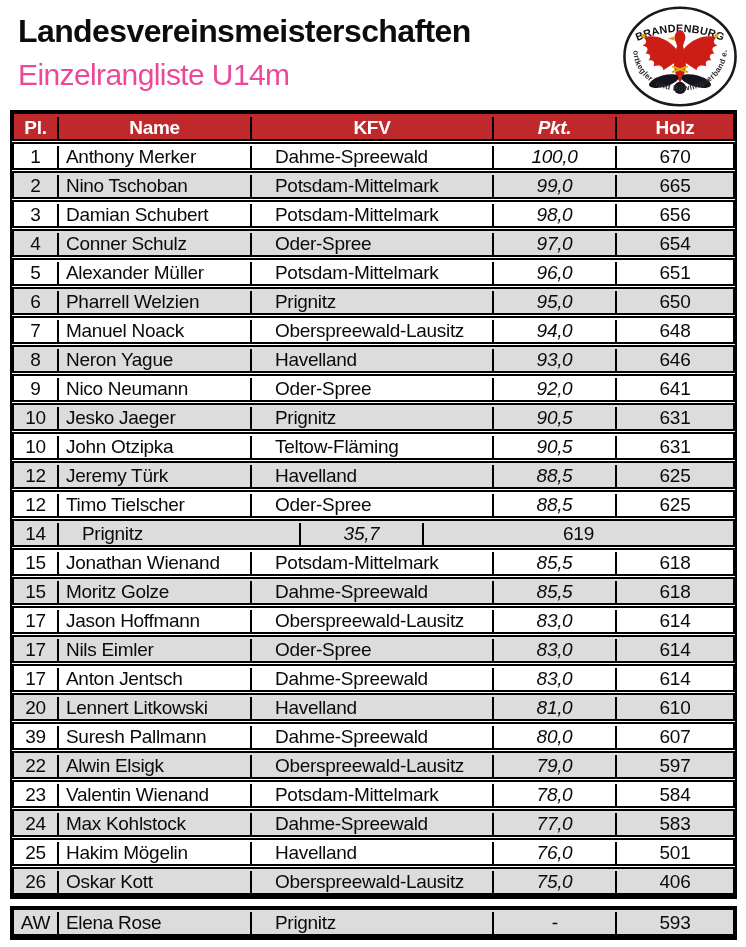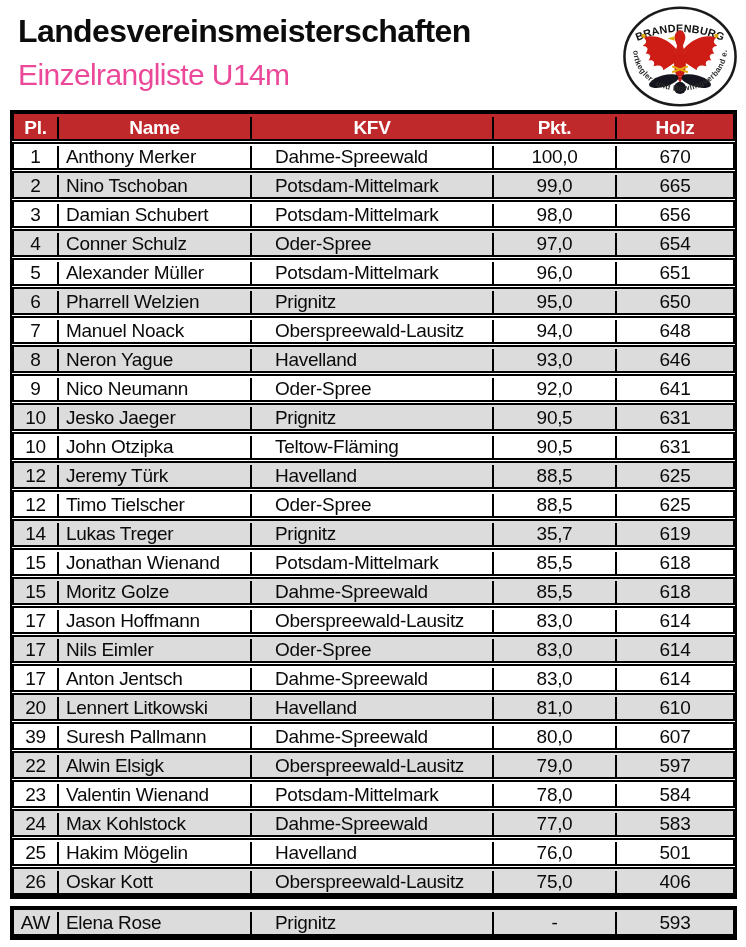--- a/index.html
+++ b/index.html
@@ -43,21 +43,21 @@
   .thead { background:#c0292b; height:29px; }
   .cell {
     display:flex; align-items:center;
     font-size:19px; letter-spacing:-0.3px; color:#0a0a0a;
     white-space:nowrap; overflow:hidden;
   }
   .cell + .cell { border-left:2px solid #000; }
   .c-pl   { width:43px;  justify-content:center; }
   .c-name { width:193px; padding-left:7px; }
   .c-kfv  { width:242px; padding-left:23px; }
-  .c-pkt  { width:123px; justify-content:center; }
+  .c-pkt  { width:123px; justify-content:center;font-style:italic; }
   .c-holz { flex:1;      justify-content:center; }
   .thead .cell {
     color:#fff; font-weight:bold; justify-content:center; padding-left:0;
     border-left-color:#000;
   }
 </style>
 </head>
 <body>
 
 <div class="page">
@@ -189,21 +189,20 @@
   </div>
         <div class="trow">
     <div class="cell c-pl">12</div>
     <div class="cell c-name">Timo Tielscher</div>
     <div class="cell c-kfv">Oder-Spree</div>
     <div class="cell c-pkt">88,5</div>
     <div class="cell c-holz">625</div>
   </div>
         <div class="trow alt">
     <div class="cell c-pl">14</div>
-    <div class="cell c-name">Lukas Treger</div>
     <div class="cell c-kfv">Prignitz</div>
     <div class="cell c-pkt">35,7</div>
     <div class="cell c-holz">619</div>
   </div>
         <div class="trow">
     <div class="cell c-pl">15</div>
     <div class="cell c-name">Jonathan Wienand</div>
     <div class="cell c-kfv">Potsdam-Mittelmark</div>
     <div class="cell c-pkt">85,5</div>
     <div class="cell c-holz">618</div>

